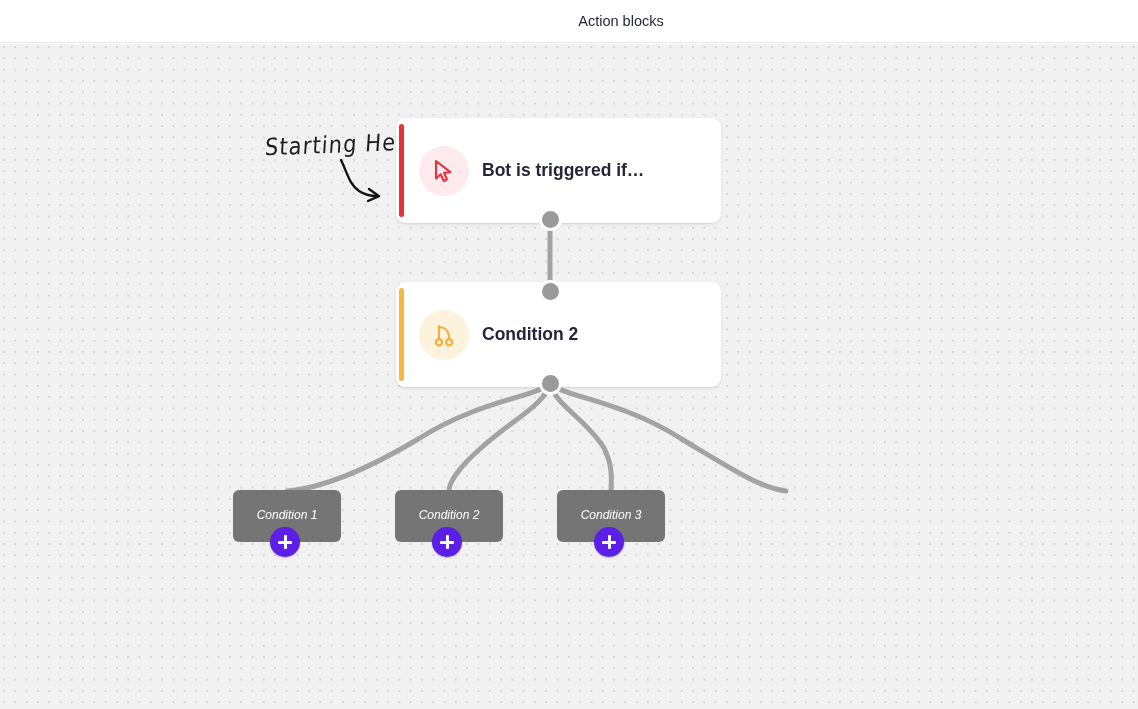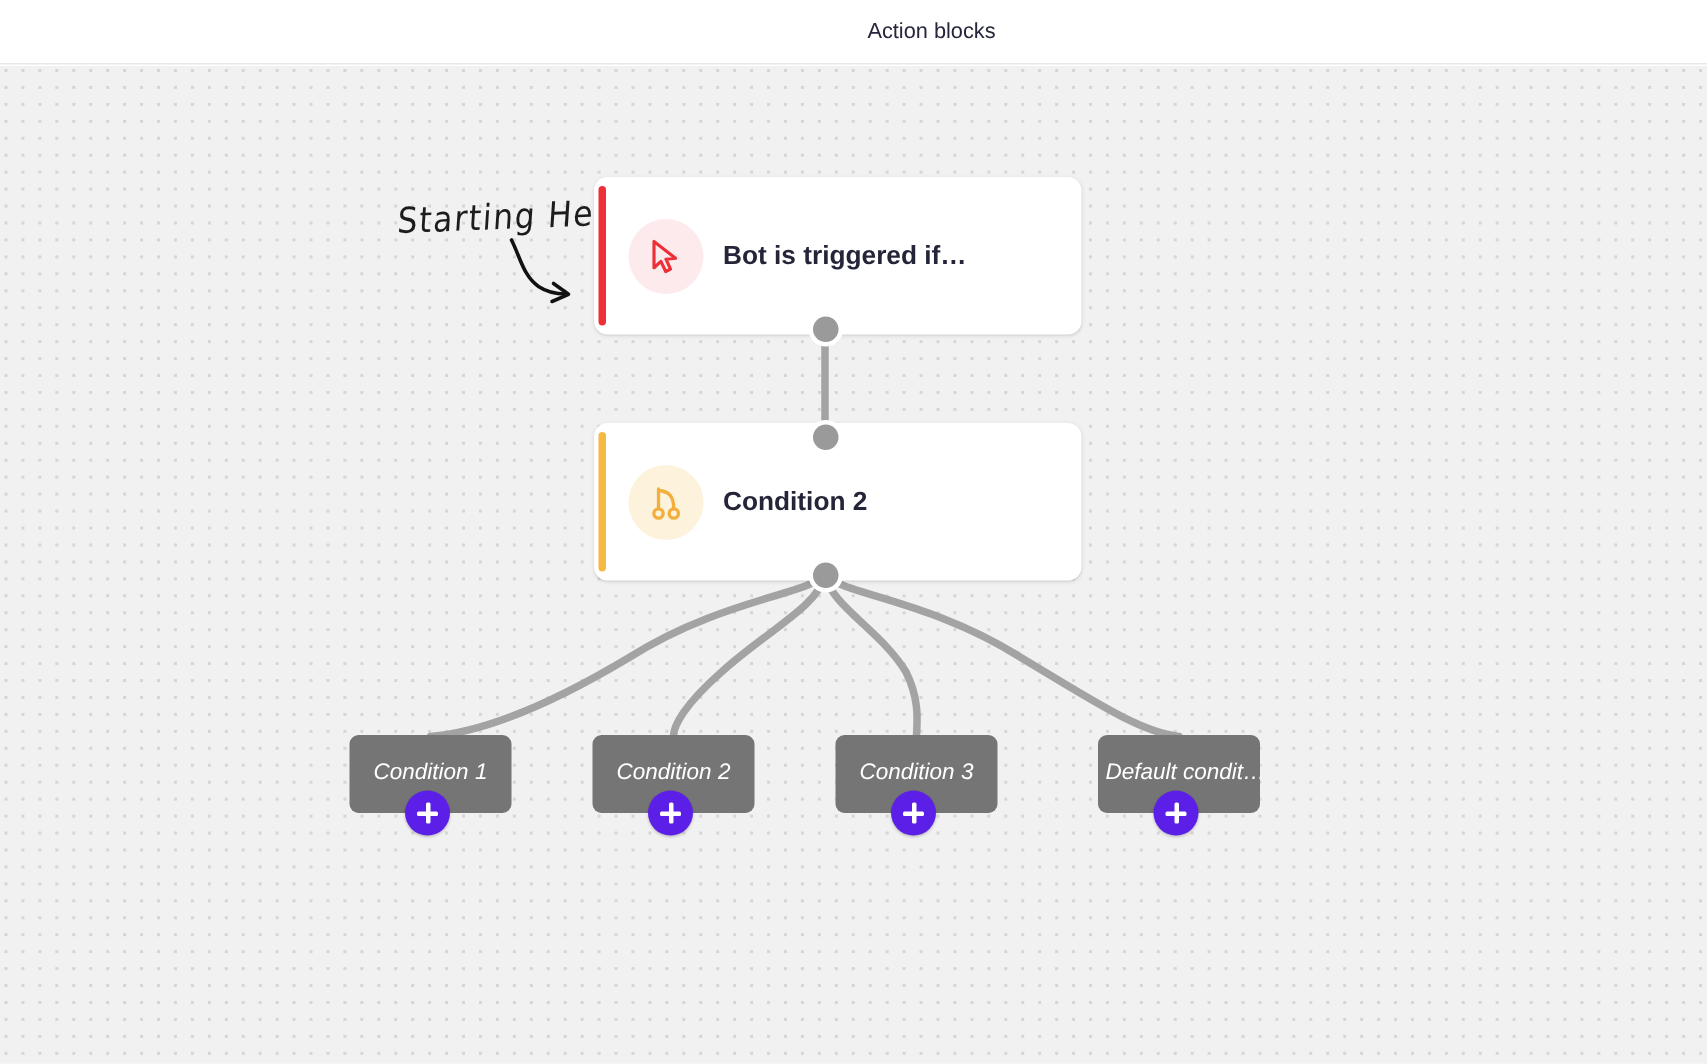--- a/index.html
+++ b/index.html
@@ -135,21 +135,21 @@
     border-radius: 6px;
     box-sizing: border-box;
   }
   .branch-label {
     position: absolute;
     left: 0; top: 0;
     width: 108px;
     height: 52px;
     line-height: 50px;
     text-align: center;
-    font-size: 15px;
+    font-size: 12px;
     font-style: italic;
     color: #ffffff;
     white-space: nowrap;
     overflow: hidden;
     padding: 0 5px;
     box-sizing: border-box;
   }
   .branch-add {
     position: absolute;
     left: 37px;
@@ -250,18 +250,14 @@
   <div class="branch" style="left:395px; top:446px;">
     <div class="branch-label">Condition 2</div>
     <div class="branch-add"></div>
   </div>
 
   <div class="branch" style="left:557px; top:446px;padding-left:16px;">
     <div class="branch-label">Condition 3</div>
     <div class="branch-add"></div>
   </div>
 
-  <div class="branch" style="left:732px; top:446px;">
-    <div class="branch-label">Default condit…</div>
-    <div class="branch-add"></div>
-  </div>
 
 </div>
 
 </body></html>

